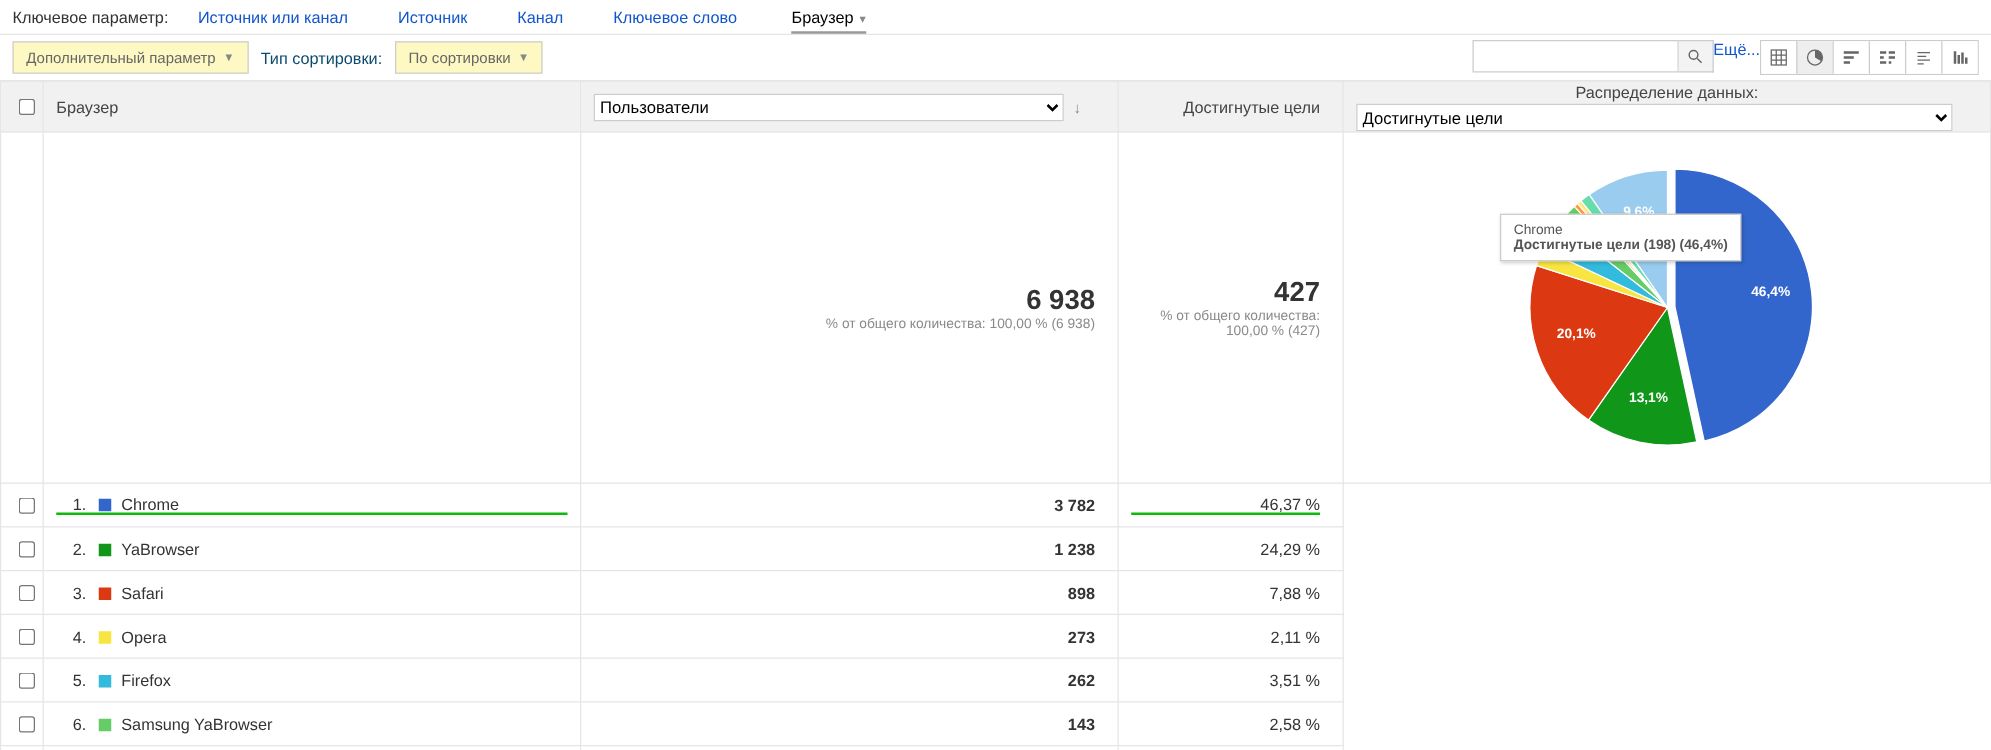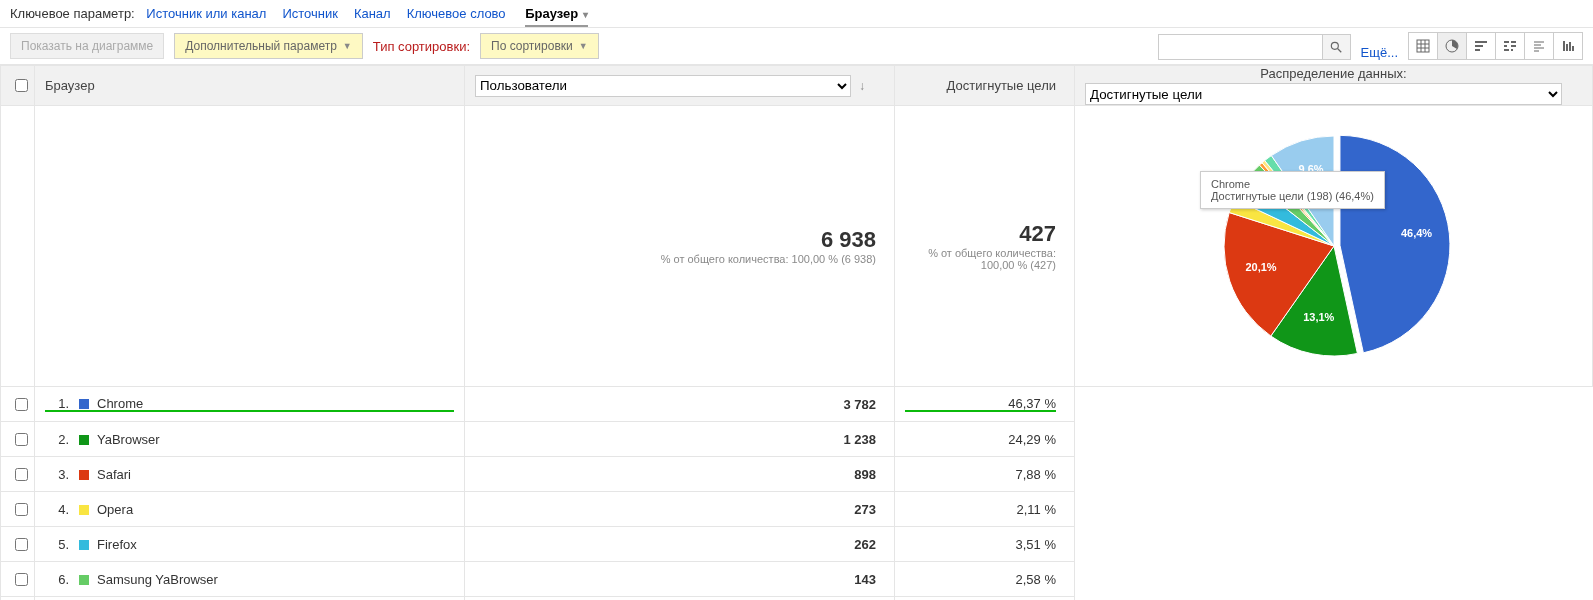--- a/index.html
+++ b/index.html
@@ -1,31 +1,31 @@
 <!DOCTYPE html>
 <html><head>
 <meta charset="utf-8">
 <style>
   html,body{margin:0;padding:0;font-family:Arial,Helvetica,sans-serif;font-size:13px;color:#333;background:#fff}
   a{color:#1155cc;text-decoration:none}
   .top-param{padding:6px 10px;font-size:13px}
   .top-param span.lbl{color:#333}
-  .top-param a{margin:0 8px;color:#1155cc}
-  .top-param a.active{color:#000;font-weight:bold;border-bottom:2px solid transparent}
+  .top-param a{margin:0 20px;color:#1155cc}
+  .top-param a.active{color:#000;font-weight:normal;border-bottom:2px solid transparent}
   .top-param a.active{position:relative}
   .top-param a.active:after{content:"";position:absolute;left:0;right:0;bottom:-6px;height:2px;background:#999}
   .top-param .caret{margin-left:2px;color:#888;font-size:10px}
   .toolbar-row{display:flex;align-items:center;justify-content:space-between;padding:4px 10px;border-top:1px solid #e5e5e5;border-bottom:1px solid #e5e5e5}
   .toolbar-left{display:flex;align-items:center;gap:10px}
   .btn{border:1px solid #ccc;background:#fef9c3;color:#666;padding:5px 10px;font-size:12px;cursor:pointer;white-space:nowrap}
   .btn.disabled{color:#aaa;background:#f1f1f1;border-color:#ddd;cursor:default}
   .select-like{display:inline-flex;align-items:center;gap:6px}
   .caret-s{font-size:9px;color:#888}
-  .txt-muted{color:#b91c1c}
-  .toolbar-right{display:flex;align-items:flex-end;gap:10px}
+  .txt-muted{color:#0c4a6e}
+  .toolbar-right{display:flex;align-items:flex-start;}
   .search-box{display:flex}
   .search-box input{border:1px solid #ccc;height:24px;width:155px;padding:0 4px}
   .search-box button{border:1px solid #ccc;border-left:none;background:#f3f3f3;width:28px;height:26px;cursor:pointer;display:flex;align-items:center;justify-content:center}
   .more-link{color:#1155cc;cursor:pointer}
   .view-icons{display:flex;border:1px solid #ccc}
   .view-icons div{width:28px;height:26px;display:flex;align-items:center;justify-content:center;border-left:1px solid #ccc;cursor:pointer;background:#fff}
   .view-icons div:first-child{border-left:none}
   .view-icons div.sel{background:#eee}
   table.main{width:100%;border-collapse:collapse;table-layout:fixed}
   table.main th,table.main td{border:1px solid #e5e5e5;height:34px;padding:0 10px;text-align:left;vertical-align:middle}
@@ -49,21 +49,20 @@
 <body>
 
 <div class="top-param">
   <span class="lbl">Ключевое параметр:</span>
   <span id="top-links"><a href="#">Источник или канал</a><a href="#">Источник</a><a href="#">Канал</a><a href="#">Ключевое слово</a></span>
   <a href="#" class="active"><span>Браузер</span><span class="caret"> ▾</span></a>
 </div>
 
 <div class="toolbar-row">
   <div class="toolbar-left">
-    <button class="btn disabled">Показать на диаграмме</button>
     <button class="btn select-like">
         <span>Дополнительный параметр</span>
         <span class="caret-s">▼</span>
       </button>
     <span class="txt-muted">Тип сортировки:</span>
     <button class="btn select-like">
         <span>По сортировки</span>
         <span class="caret-s">▼</span>
       </button>
   </div>
@@ -177,21 +176,21 @@
               <path d="M0 0 L-99.44809192479723 -47.011456183754646 A110 110 0 0 1 -86.73811536834016 -67.64982884197501 Z" fill="#33bbdd" stroke="#fff" stroke-width="1"></path>
               <path d="M0 0 L-86.73811536834016 -67.64982884197501 A110 110 0 0 1 -74.52783919375186 -80.90488974784073 Z" fill="#66cc66" stroke="#fff" stroke-width="1"></path>
               <path d="M0 0 L-74.52783919375186 -80.90488974784073 A110 110 0 0 1 -71.93928167214672 -83.21502119506751 Z" fill="#ff9933" stroke="#fff" stroke-width="1"></path>
               <path d="M0 0 L-71.93928167214672 -83.21502119506751 A110 110 0 0 1 -69.27915742310972 -85.44236856936949 Z" fill="#ffe680" stroke="#fff" stroke-width="1"></path>
               <path d="M0 0 L-69.27915742310972 -85.44236856936949 A110 110 0 0 1 -62.618845872887135 -90.43716128642919 Z" fill="#66ddaa" stroke="#fff" stroke-width="1"></path>
               <path d="M0 0 L-62.618845872887135 -90.43716128642919 A110 110 0 0 1 1.7519258014809623e-13 -110 Z" fill="#99ccee" stroke="#fff" stroke-width="1"></path>
               <text x="-22.96123915059313" y="-73.49681283340979" text-anchor="middle" fill="#fff" font-size="11" font-weight="bold">9,6%</text>
             </svg>
         <div class="tooltip-box" style="left:115px;top:65px">
           <div>Chrome</div>
-          <div style="font-weight:normal">Достигнутые цели (198) (46,4%)</div>
+          <div style="font-weight:bold">Достигнутые цели (198) (46,4%)</div>
         </div>
       </div>
     </td>
   </tr>
   </tbody>
     <tbody id="rows">
       <tr>
         <td class="col-check"><input type="checkbox" style=""></td>
         <td><span style="display:inline-block;width:24px;text-align:right;margin-right:10px">1.</span><span class="swatch" style="background:#3366cc"></span><span>Chrome</span><div class="highlight-bar"></div></td>
         <td class="num"><b>3 782</b></td>

